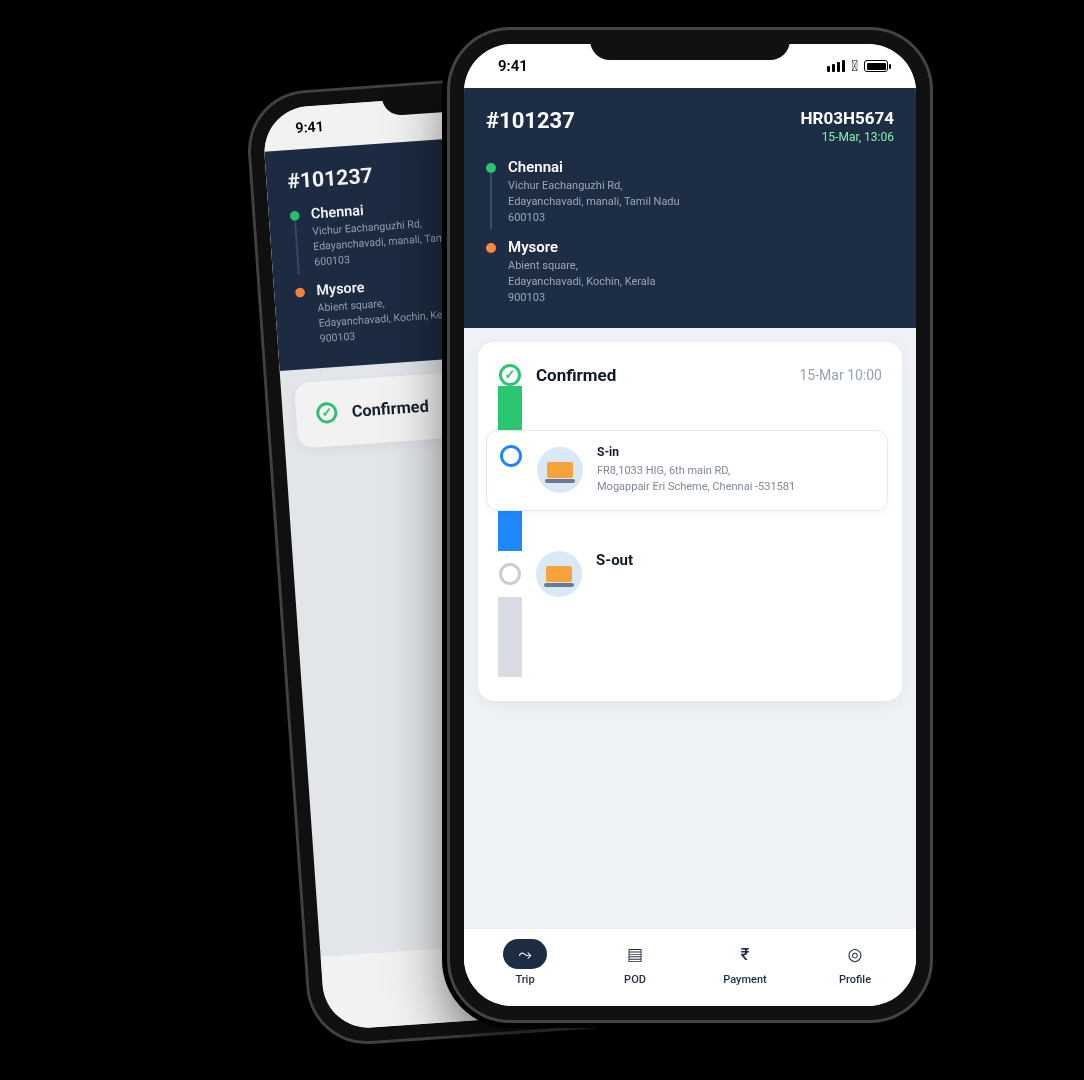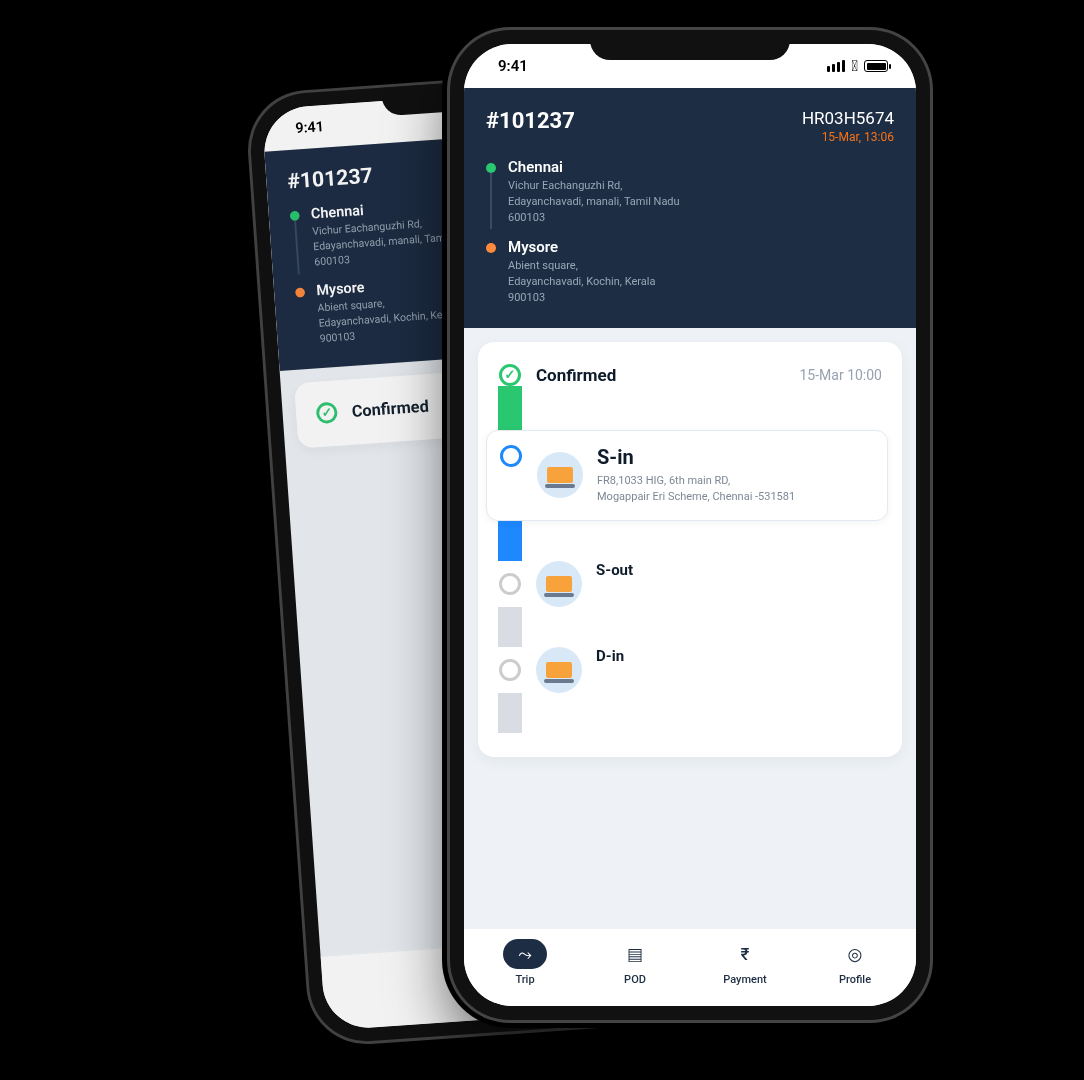--- a/index.html
+++ b/index.html
@@ -88,22 +88,22 @@
   
   .header {
     background: #1d2d44;
     color: #fff;
     padding: 20px 22px 22px;
   }
   .header-row {
     display: flex; justify-content: space-between; align-items: flex-start;
   }
   .trip-id { font-size: 22px; font-weight: 700; }
-  .vehicle { font-size: 17px; font-weight: 400; text-align: left; }
-  .trip-time { font-size: 12px; color: #f97316; text-align: right; margin-top: 2px; }
+  .vehicle { font-size: 17px; font-weight: 700; text-align: left; }
+  .trip-time { font-size: 12px; color: #86efac; text-align: right; margin-top: 2px; }
 
   .route { margin-top: 14px; }
   .stop { display: flex; gap: 12px; margin-bottom: 12px; }
   .stop:last-child{margin-bottom:0}
   .dot {
     width: 10px; height: 10px; border-radius: 50%;
     margin-top: 5px; flex-shrink: 0;
     position: relative;
   }
   .dot.green { background: #29c76f; }
@@ -152,21 +152,21 @@
   }
   .step-icon::before{
     content:''; width:26px; height:16px; background:#f7a23b;
     border-radius:2px;
   }
   .step-icon::after{
     content:''; position:absolute; bottom:10px; width:30px; height:4px;
     background:#6b7a8f; border-radius:2px;
   }
   .step-text { flex:1; }
-  .step-title { font-size: 20px; font-weight: 700; color:#0d1b2a; }
+  .step-title { font-size: 12px; font-weight: 700; color:#0d1b2a; }
   .step-sub { font-size: 11px; color:#7d8896; margin-top:4px; line-height:1.5; white-space:pre-line; }
   .step-time { font-size: 14px; color:#97a2b0; }
 
   .step.confirmed { align-items:center; }
   .step.confirmed .step-body { align-items:center; justify-content:space-between; }
   .step.confirmed .step-title { font-size:17px; }
 
   .step.active {
     background:#fff; border:1px solid #e3e9f0;
     border-radius:12px; padding:14px 12px;
@@ -375,29 +375,20 @@
             <div class="step-title">S-out</div>
           </div>
         </div>
 
         <div style="display:flex;">
           <div class="spacer-rail">
               <div class="rail-line"></div>
             </div>
         </div>
 
-        <div class="step later" style="margin-top:0;">
-          <div class="step-rail">
-              <div class="rail-circle"></div>
-            </div>
-          <div class="step-body">
-            <div class="step-icon"></div>
-            <div class="step-title">D-in</div>
-          </div>
-        </div>
 
         <div style="display:flex;">
           <div class="spacer-rail">
               <div class="rail-line"></div>
             </div>
         </div>
 
 
       </div>
     </div>

